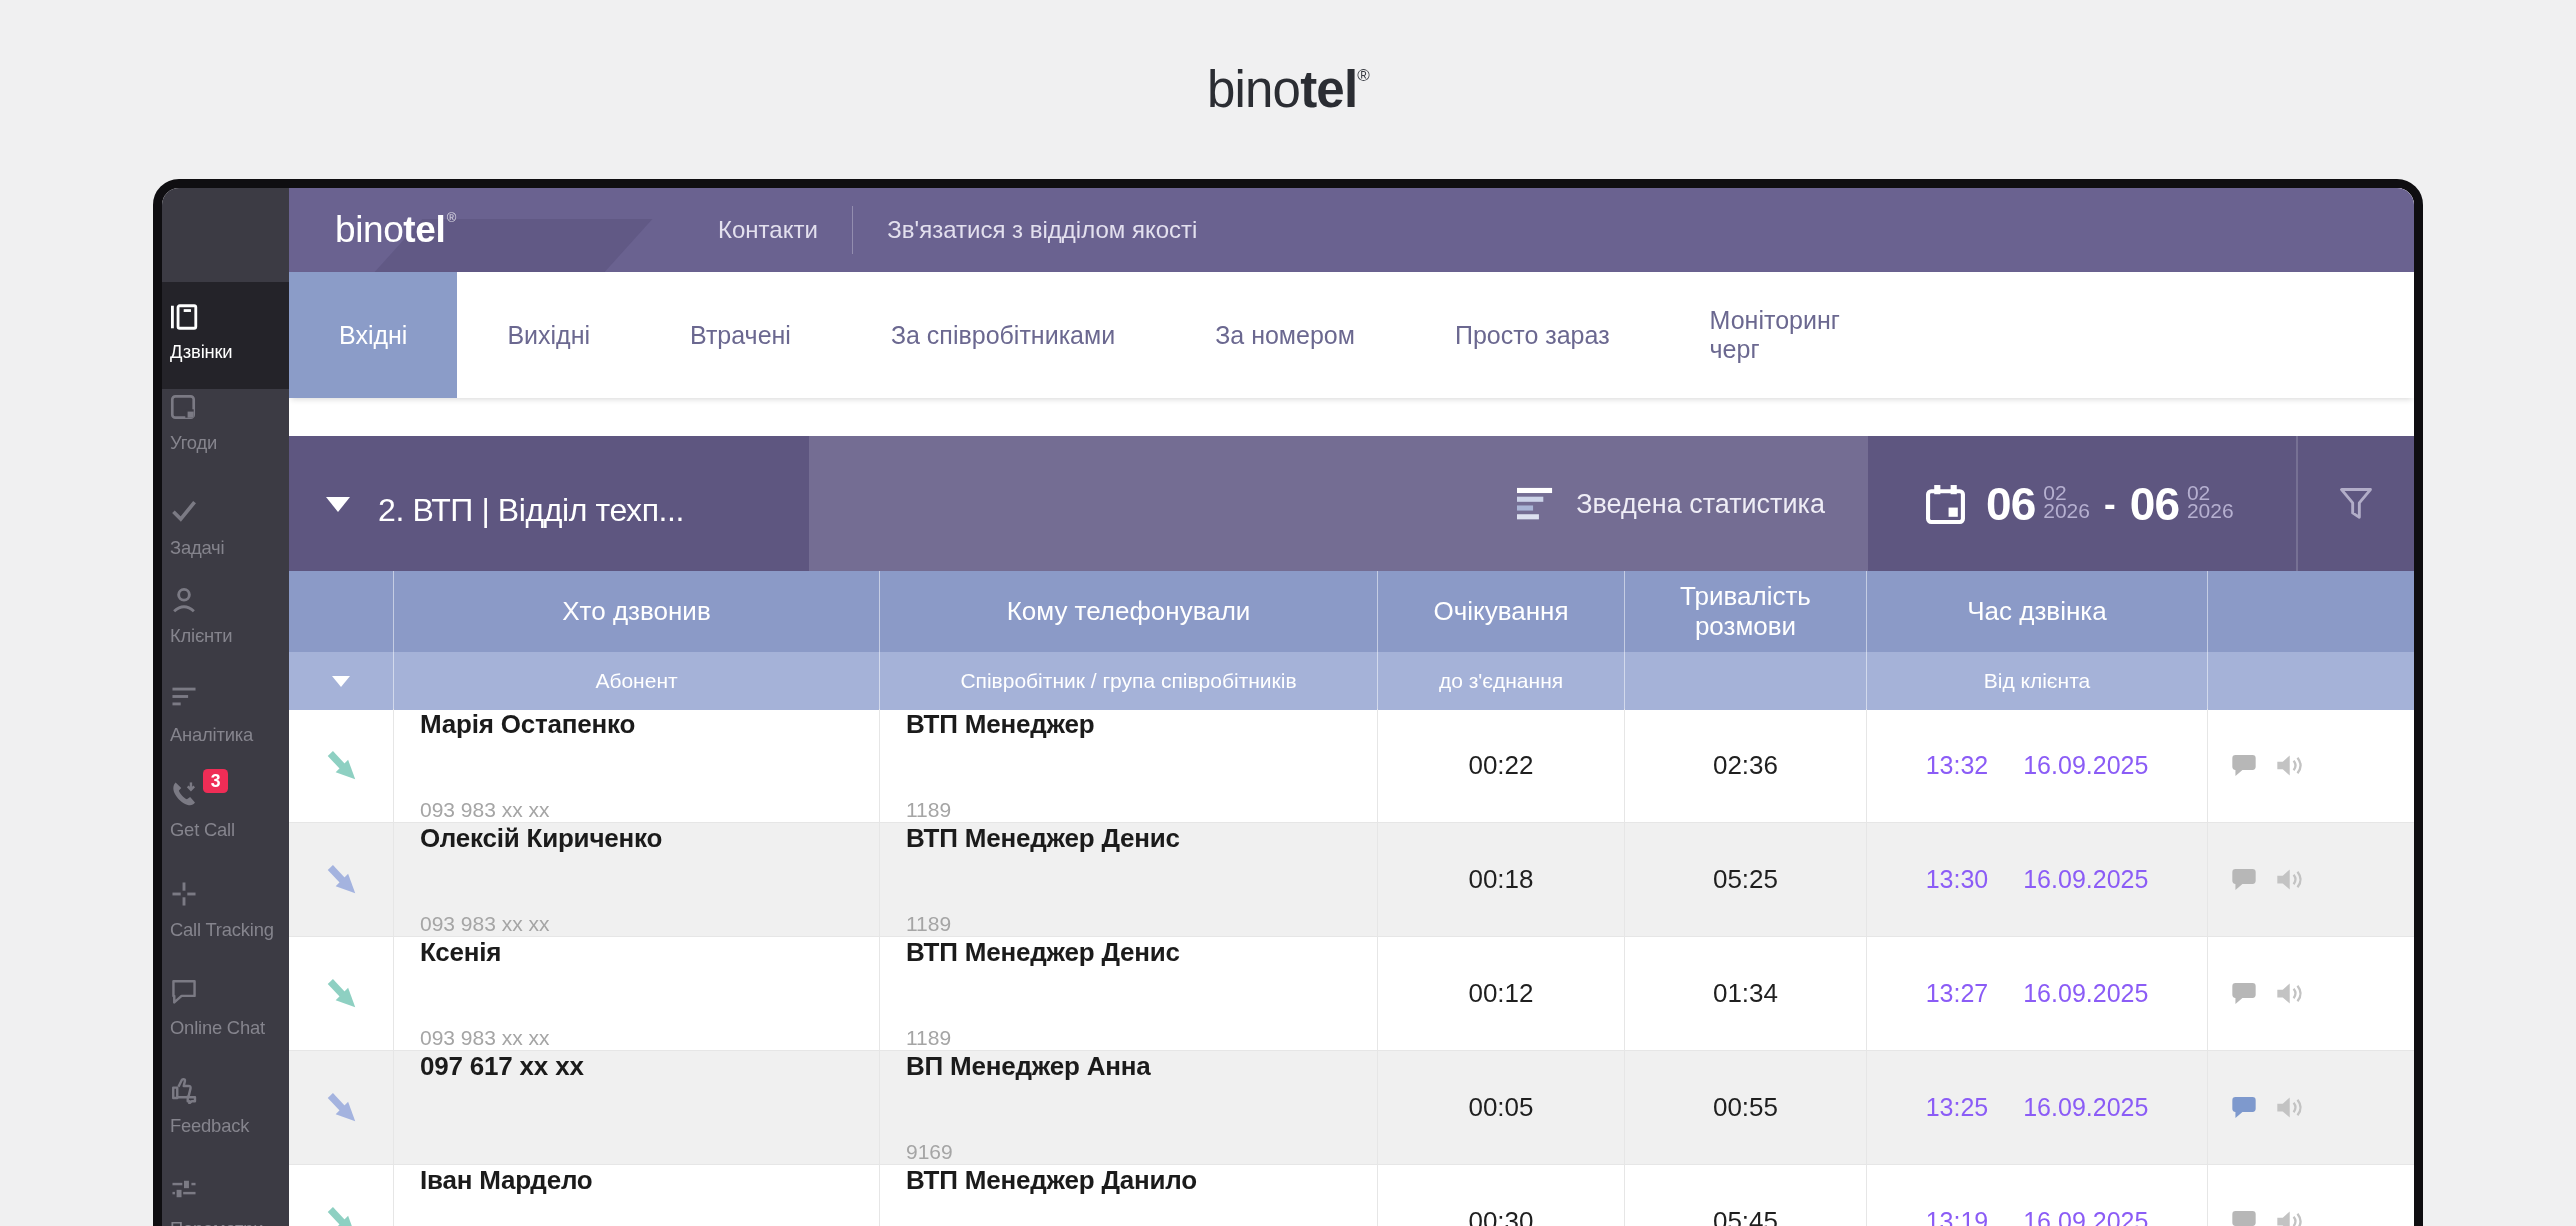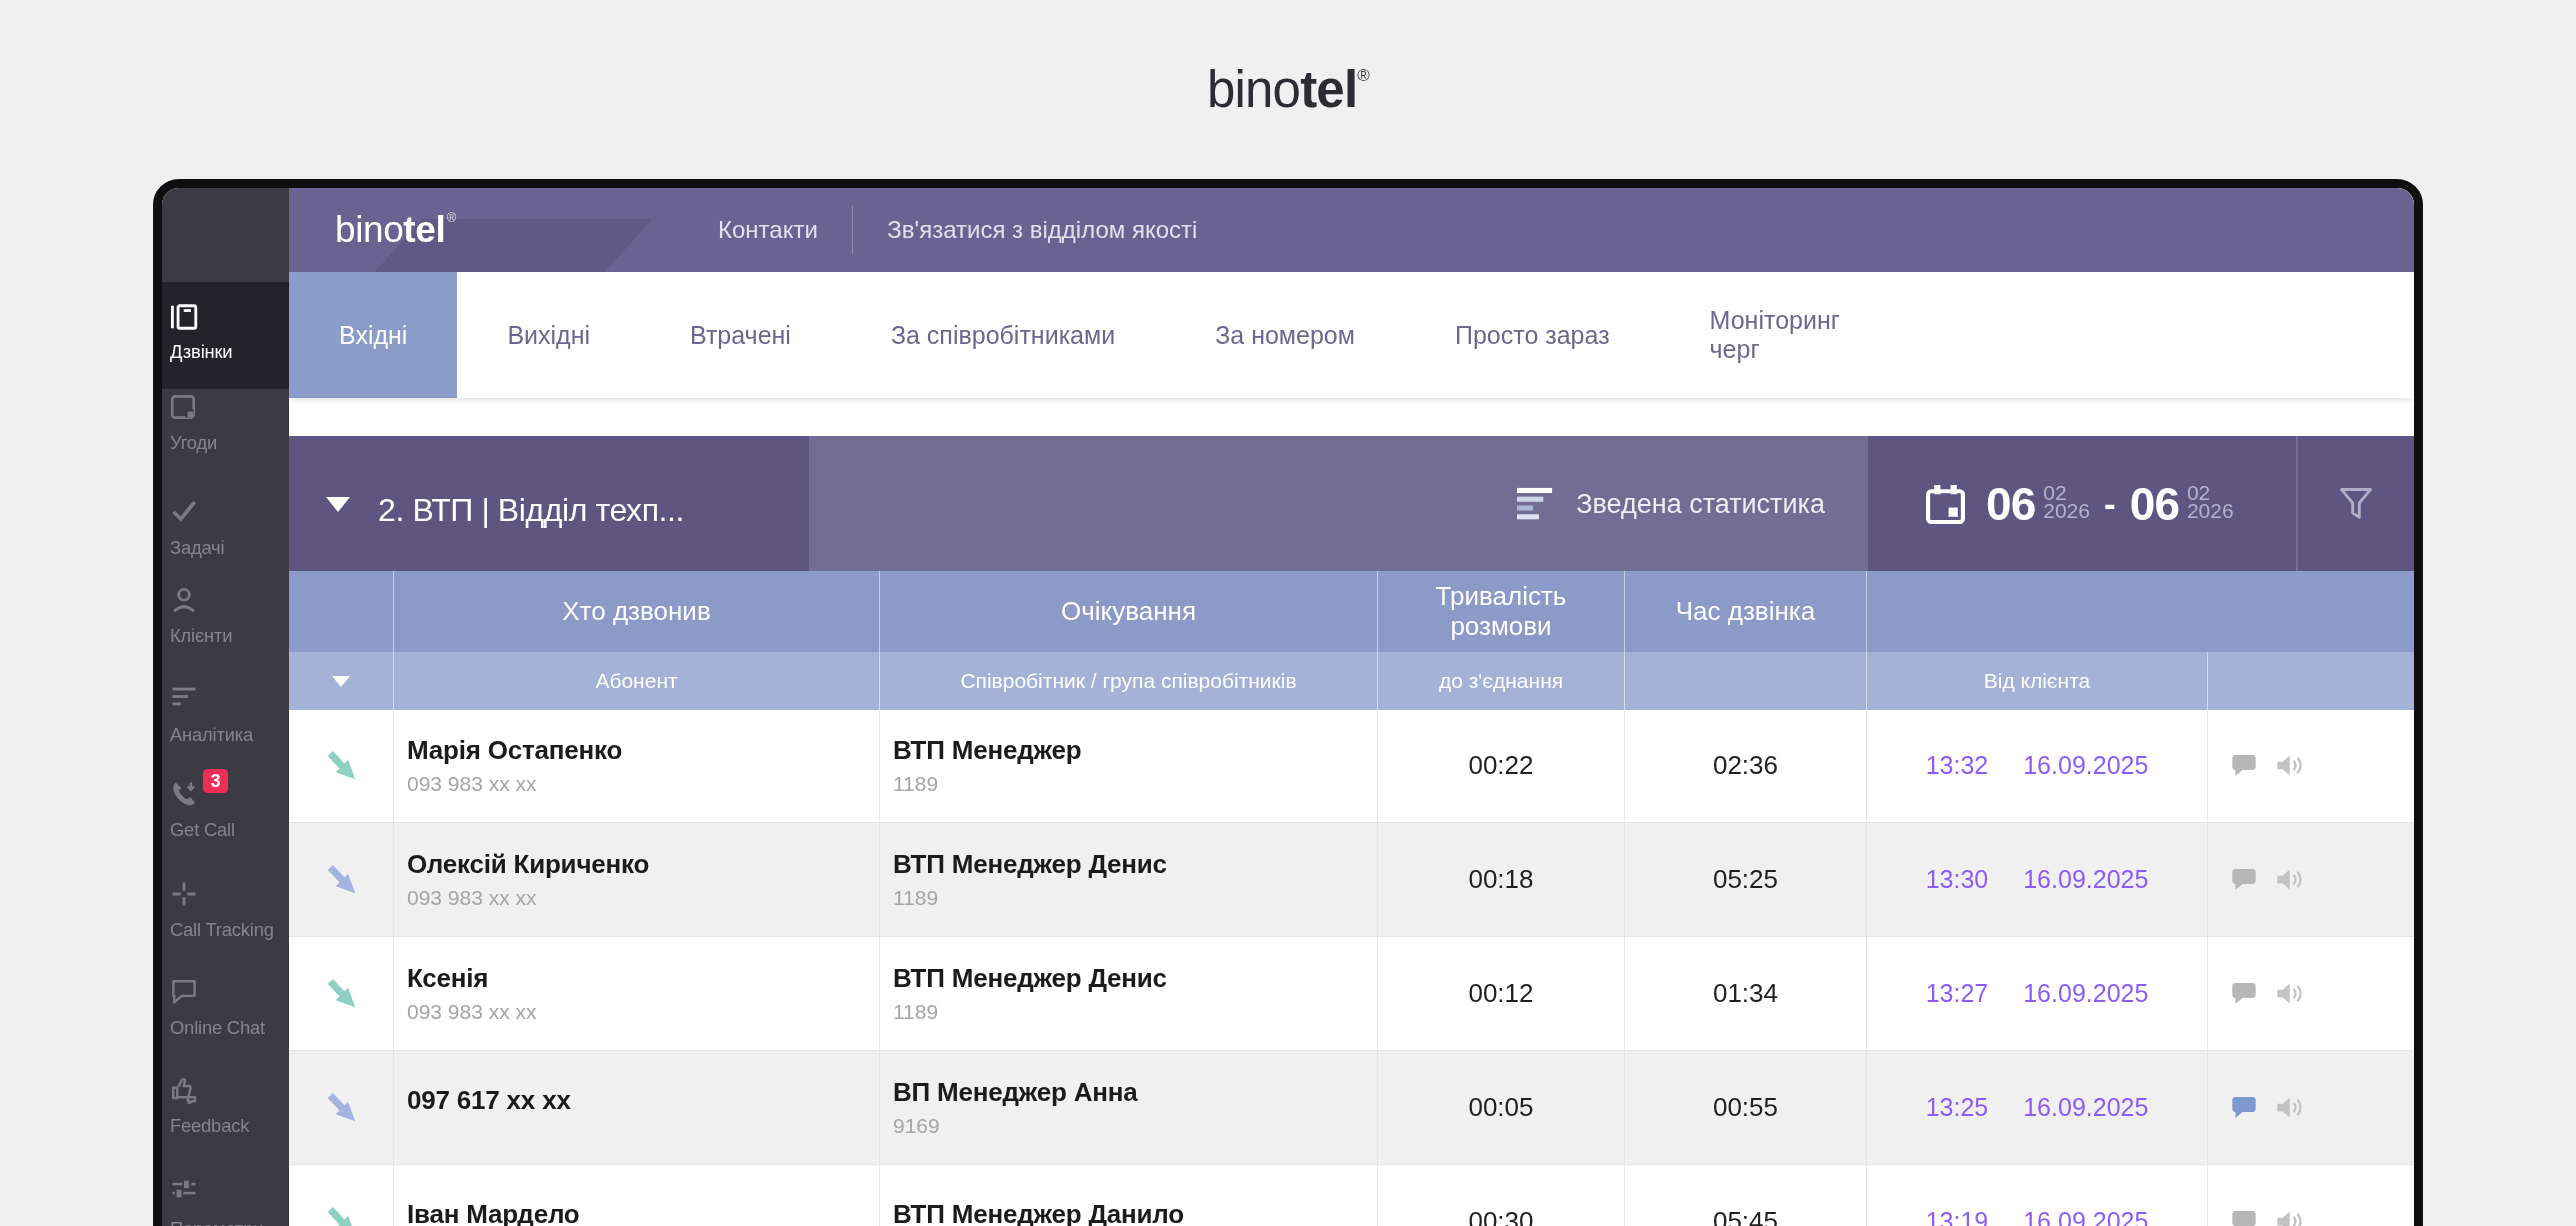--- a/index.html
+++ b/index.html
@@ -87,21 +87,21 @@
   .thead .hcell{height:81px;}
   .tsub .hcell{height:58px;font-size:21px;}
   .sort-tri{width:0;height:0;border-left:9.2px solid transparent;border-right:9.2px solid transparent;
     border-top:11.5px solid #ffffff;cursor:pointer;}
   .tbody{position:absolute;left:0;right:0;top:521px;}
   .trow{height:113px;border-bottom:1.5px solid #e6e6e6;cursor:pointer;}
   .trow:nth-child(even){background:#f0f0f0;}
   .cell{display:flex;align-items:center;border-left:1.5px solid #e6e6e6;box-sizing:border-box;height:113px;}
   .cell:first-child{border-left:none;}
   .c-arrow{justify-content:center;}
-  .c-person{flex-direction:column;align-items:flex-start;justify-content:center;padding-left:13px;}
+  .c-person{flex-direction:column;align-items:flex-start;justify-content:space-between;padding-left:26px;}
   .nm{font-size:26px;font-weight:700;color:#1b1b1b;letter-spacing:-0.2px;}
   .sub{font-size:21px;color:#a5a5a5;margin-top:6.1px;min-height:7.7px;}
   .c-num{justify-content:center;font-size:26px;color:#1f1f1f;}
   .c-when{justify-content:center;gap:35px;font-size:25px;color:#8b5cf6;}
   .c-icons{padding-left:21.5px;gap:17px;}
   .ic-arrow{color:#8ed0c2;display:flex;}
   .dir-blue .ic-arrow{color:#a4b3df;}
   .ic-comment{color:#b7b7b7;display:flex;cursor:pointer;}
   .ic-comment.hl{color:#7e99cd;}
   .ic-speaker{color:#c3c3c3;display:flex;cursor:pointer;}
@@ -305,20 +305,21 @@
                 <path d="M5 5 H31 L21 17 V30 L15 26 V17 Z" fill="none" stroke="#b2adc8" stroke-width="2.6" stroke-linejoin="round"></path>
               </svg>
           </span>
         </div>
       </div>
     </div>
 
     <div class="thead grid">
       <div class="hcell"></div>
       <div class="hcell">Хто дзвонив</div>
+      <div class="hcell">Кому телефонували</div>
       <div class="hcell">Очікування</div>
       <div class="hcell" style="padding:0 14px;">Тривалість розмови</div>
       <div class="hcell">Час дзвінка</div>
       <div class="hcell"></div>
     </div>
     <div class="tsub grid">
       <div class="hcell">
           <span class="sort-tri"></span>
         </div>
       <div class="hcell">Абонент</div>

